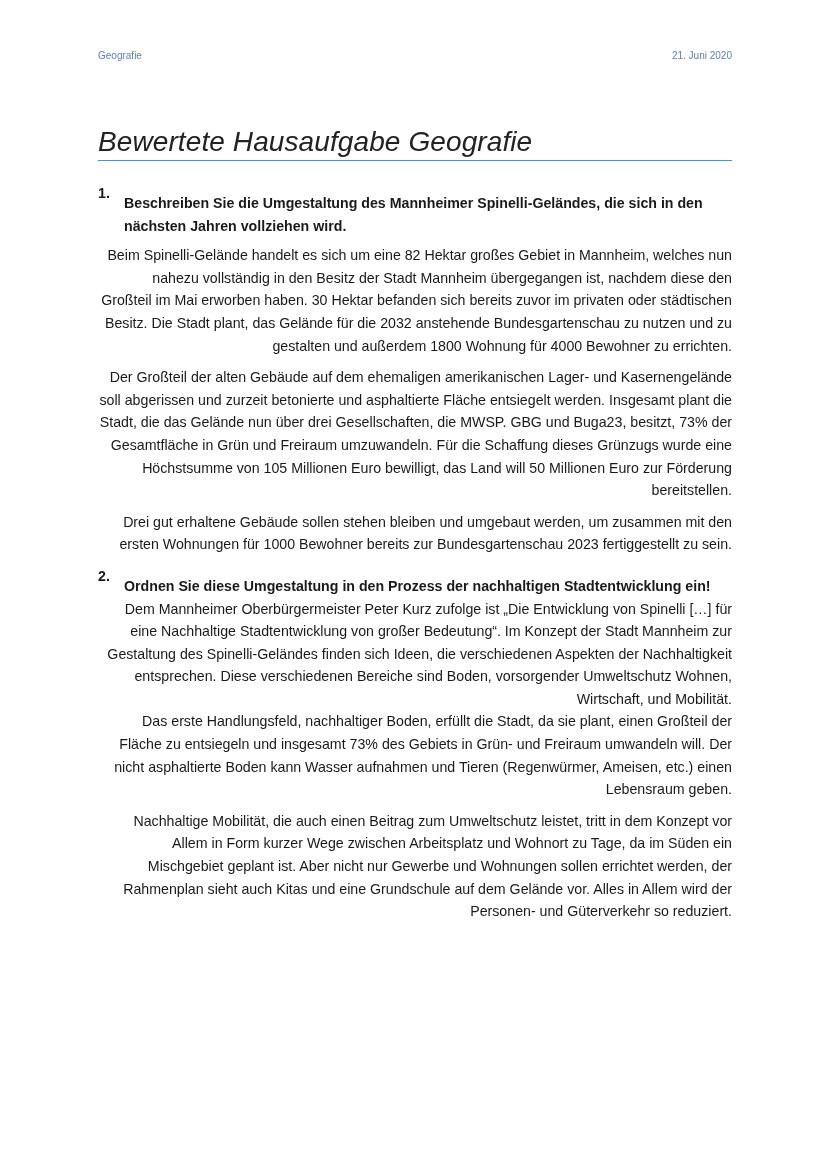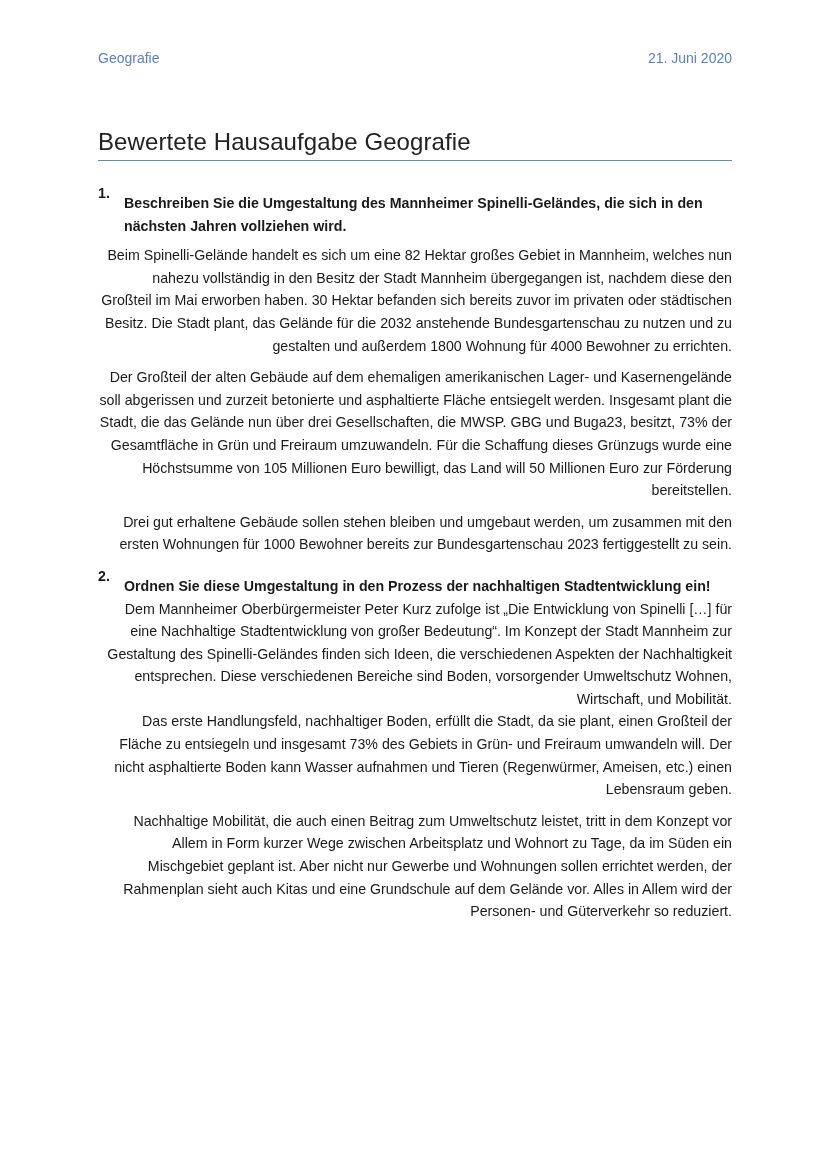--- a/index.html
+++ b/index.html
@@ -4,27 +4,28 @@
 <style>
   html, body { margin: 0; padding: 0; background: #ffffff; }
   body {
     width: 828px; height: 1171px; position: relative; overflow: hidden;
     font-family: "Liberation Sans", sans-serif; color: #1a1a1a;
   }
   .page { position: absolute; left: 98px; top: 0; width: 634px; }
   .header {
     position: absolute; top: 50px; left: 0; width: 634px;
     display: flex; justify-content: space-between;
-    font-size: 14px; color: #5b7fb8;
+    font-size: 10px; color: #5b7fb8;
   }
   .title {
     position: absolute; top: 128px; left: 0; width: 634px;
-    font-size: 24px; color: #222; letter-spacing: 0.1px;
+    font-size: 28px; color: #222; letter-spacing: 0.1px;
     padding-bottom: 4px; border-bottom: 1.5px solid #5b8cc2;
     line-height: 28px;
+    font-style: italic;
   }
   .content { position: absolute; top: 182px; left: 0; width: 634px; font-size: 14.2px; line-height: 22.6px; }
   .q { font-weight: bold; display: flex; margin: 0 0 7px 0; }
   .q .num { width: 26px; flex: 0 0 26px; }
   .q .txt { flex: 1; margin-top: 10px; }
   p { margin: 0 0 9px 0; text-align: right; }
   .q2 { margin: 6px 0 0 0; }
   .tight { margin-bottom: 0; }
 </style>
 </head>

